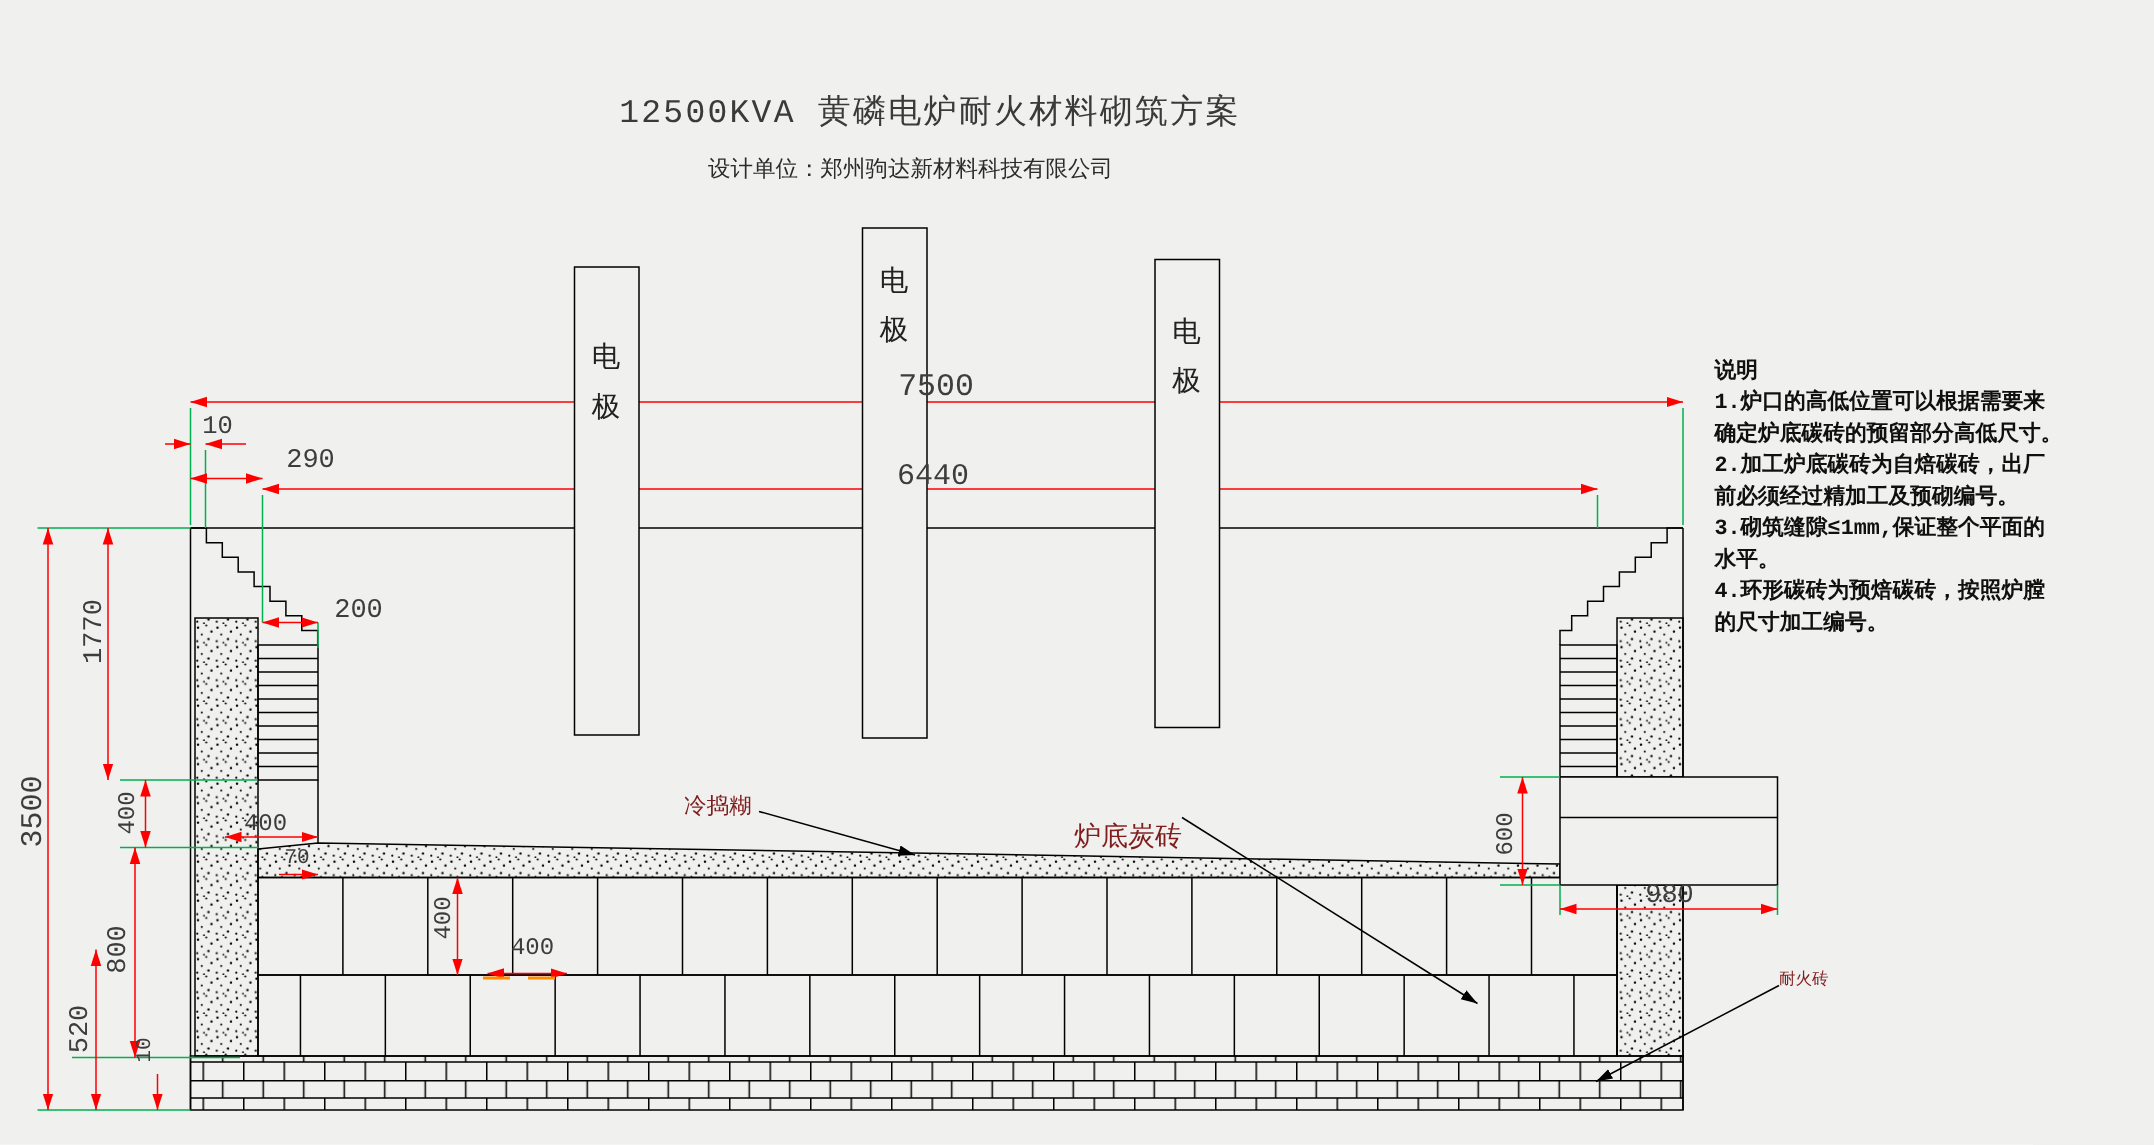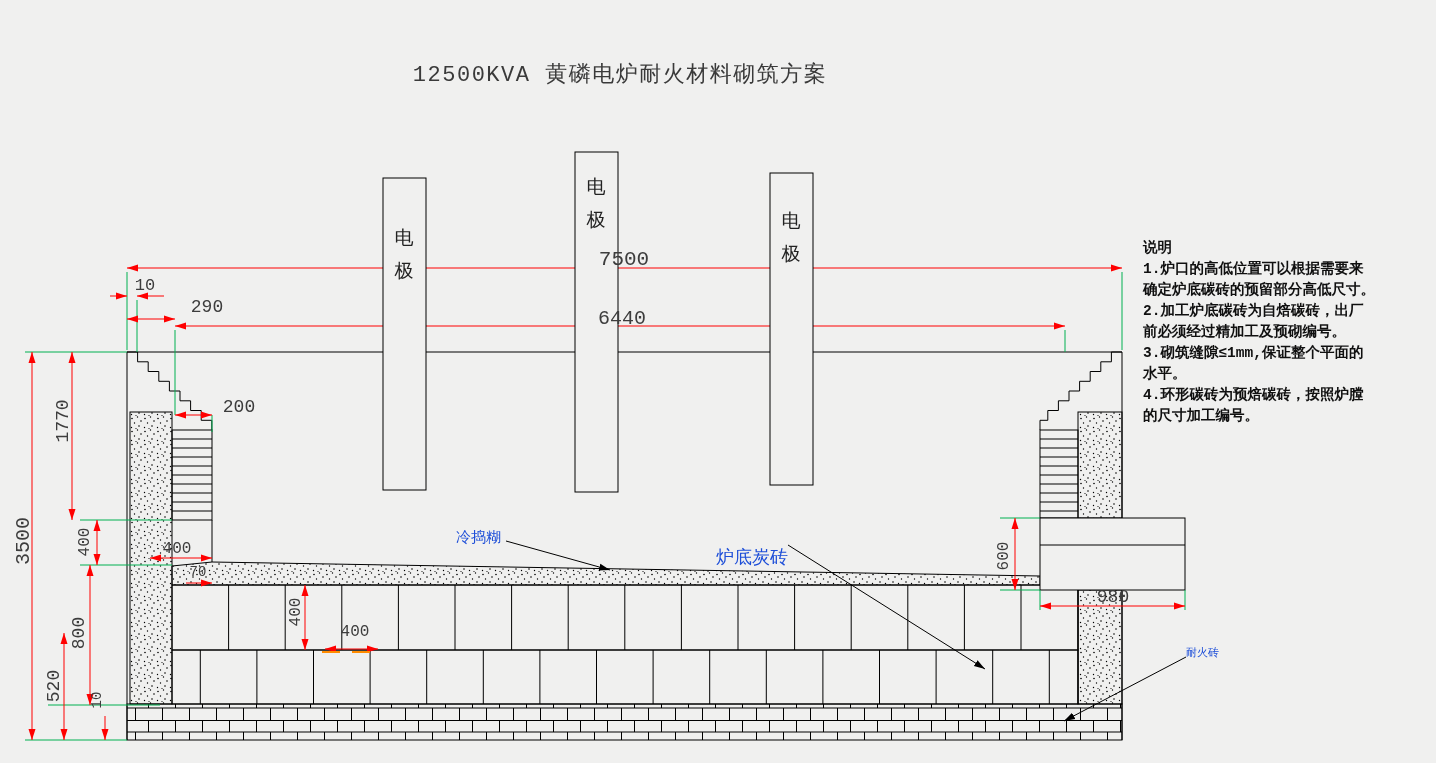--- a/index.html
+++ b/index.html
@@ -2,21 +2,21 @@
 <html><head>
 <meta charset="utf-8">
 <style>
   html,body{margin:0;padding:0;}
   .stage{position:relative;width:1436px;height:763px;background:#f0f0ef;overflow:hidden;
          font-family:Liberation Mono, monospace;}
   .stage svg{position:absolute;left:0;top:0;}
   .t{position:absolute;color:#3d3d3d;white-space:nowrap;}
   .c{transform:translate(-50%,-50%);}
   .r{transform:translate(-50%,-50%) rotate(-90deg);}
-  .blkt{color:#1d4ed8;}
+  .blkt{color:#7f1d1d;}
   .title{font-size:22px;letter-spacing:1.5px;color:#3a3a3a;}
   .subtitle{font-size:15px;color:#2b2b2b;}
   .notes{position:absolute;left:1143px;top:238px;width:300px;color:#101010;
          font-weight:700;font-size:14.5px;line-height:21px;}
   .vlabel{position:absolute;width:22px;text-align:center;font-size:19px;line-height:33px;
           color:#222;word-break:break-all;}
 </style>
 </head>
 <body>
 
@@ -129,20 +129,21 @@
     </g>
 
     <g stroke="#000" stroke-width="1" fill="none">
       <line x1="506" y1="541" x2="610" y2="570" marker-end="url(#mb)"></line>
       <line x1="788" y1="545" x2="985" y2="669" marker-end="url(#mb)"></line>
       <line x1="1186" y1="657" x2="1064" y2="721" marker-end="url(#mb)"></line>
     </g>
   </svg>
 
   <div class="t c title" style="left:620px;top:74px;">12500KVA  黄磷电炉耐火材料砌筑方案</div>
+  <div class="t c subtitle" style="left:607px;top:113px;">设计单位：郑州驹达新材料科技有限公司</div>
 
   <div class="vlabel" style="left:393px;top:223px;">电极</div>
   <div class="vlabel" style="left:585px;top:172px;">电极</div>
   <div class="vlabel" style="left:780px;top:206px;">电极</div>
 
   <div class="t c" style="left:624px;top:259px;font-size:21px;">7500</div>
   <div class="t c" style="left:622px;top:318px;font-size:20px;">6440</div>
   <div class="t c" style="left:145px;top:285px;font-size:17px;">10</div>
   <div class="t c" style="left:207px;top:307px;font-size:18px;text-align:center;">290</div>
   <div class="t c" style="left:239px;top:407px;font-size:18px;">200</div>

